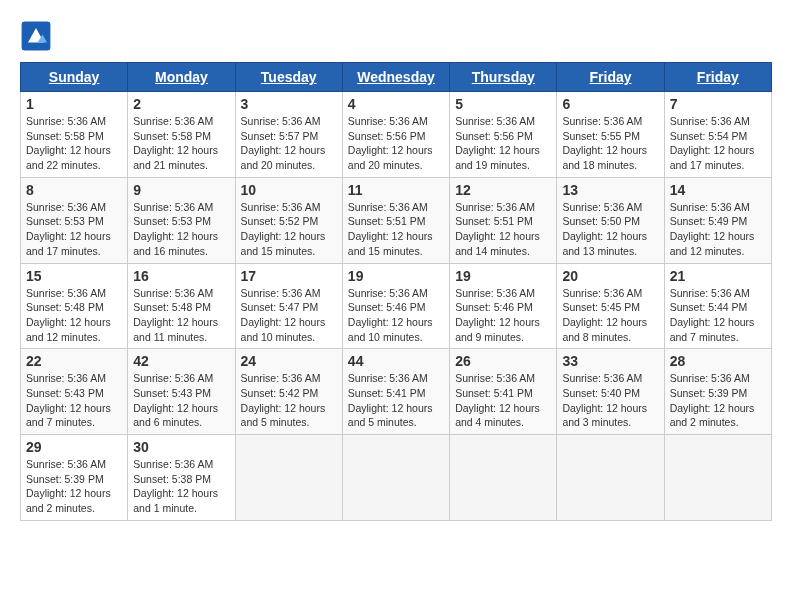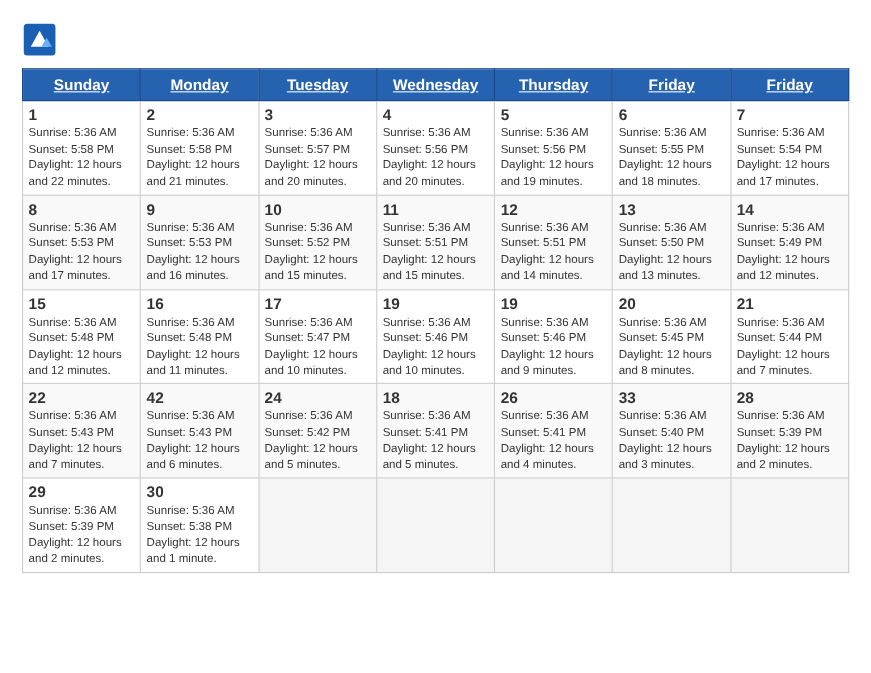--- a/index.html
+++ b/index.html
@@ -312,21 +312,21 @@
         </td>
         <td>
           <span class="day-num">24</span>
           <div class="day-info">
             Sunrise: 5:36 AM<br>
             Sunset: 5:42 PM<br>
             Daylight: 12 hours and 5 minutes.
           </div>
         </td>
         <td>
-          <span class="day-num">18</span>
+          <span class="day-num">44</span>
           <div class="day-info">
             Sunrise: 5:36 AM<br>
             Sunset: 5:41 PM<br>
             Daylight: 12 hours and 5 minutes.
           </div>
         </td>
         <td>
           <span class="day-num">26</span>
           <div class="day-info">
             Sunrise: 5:36 AM<br>

